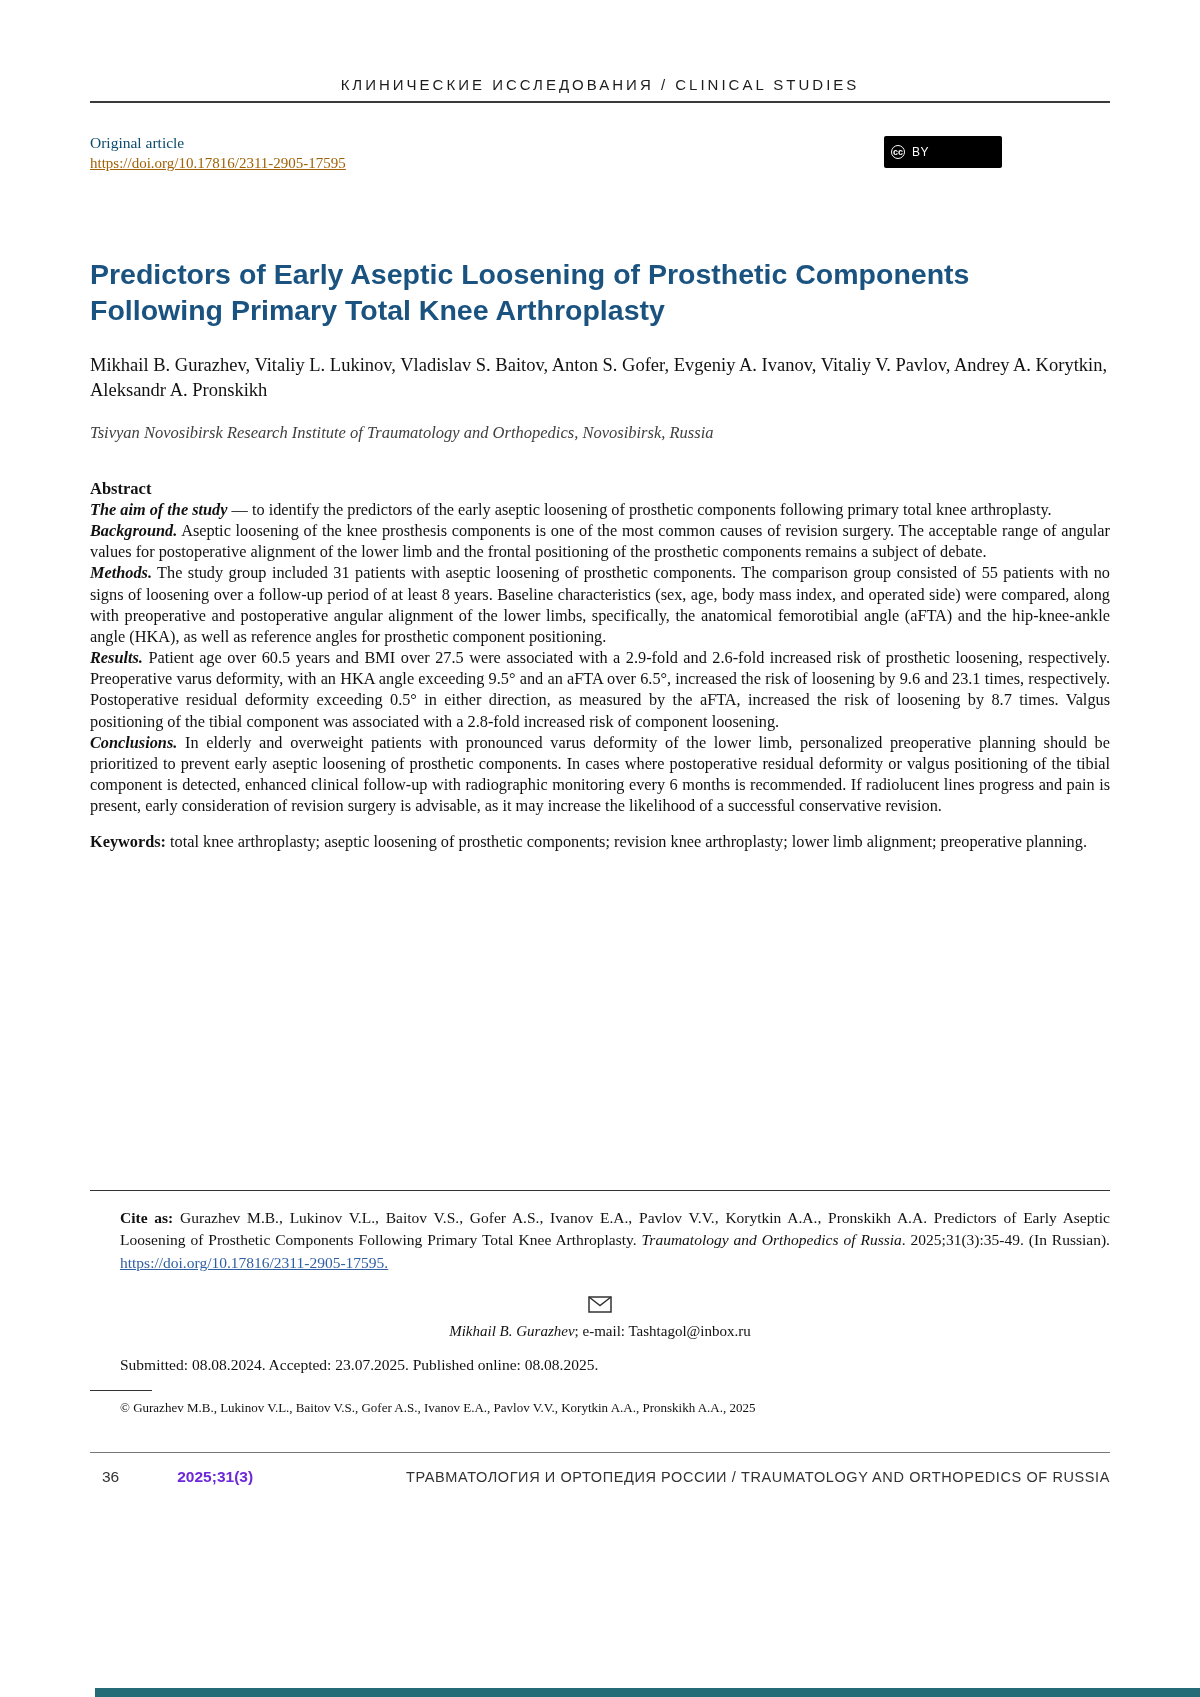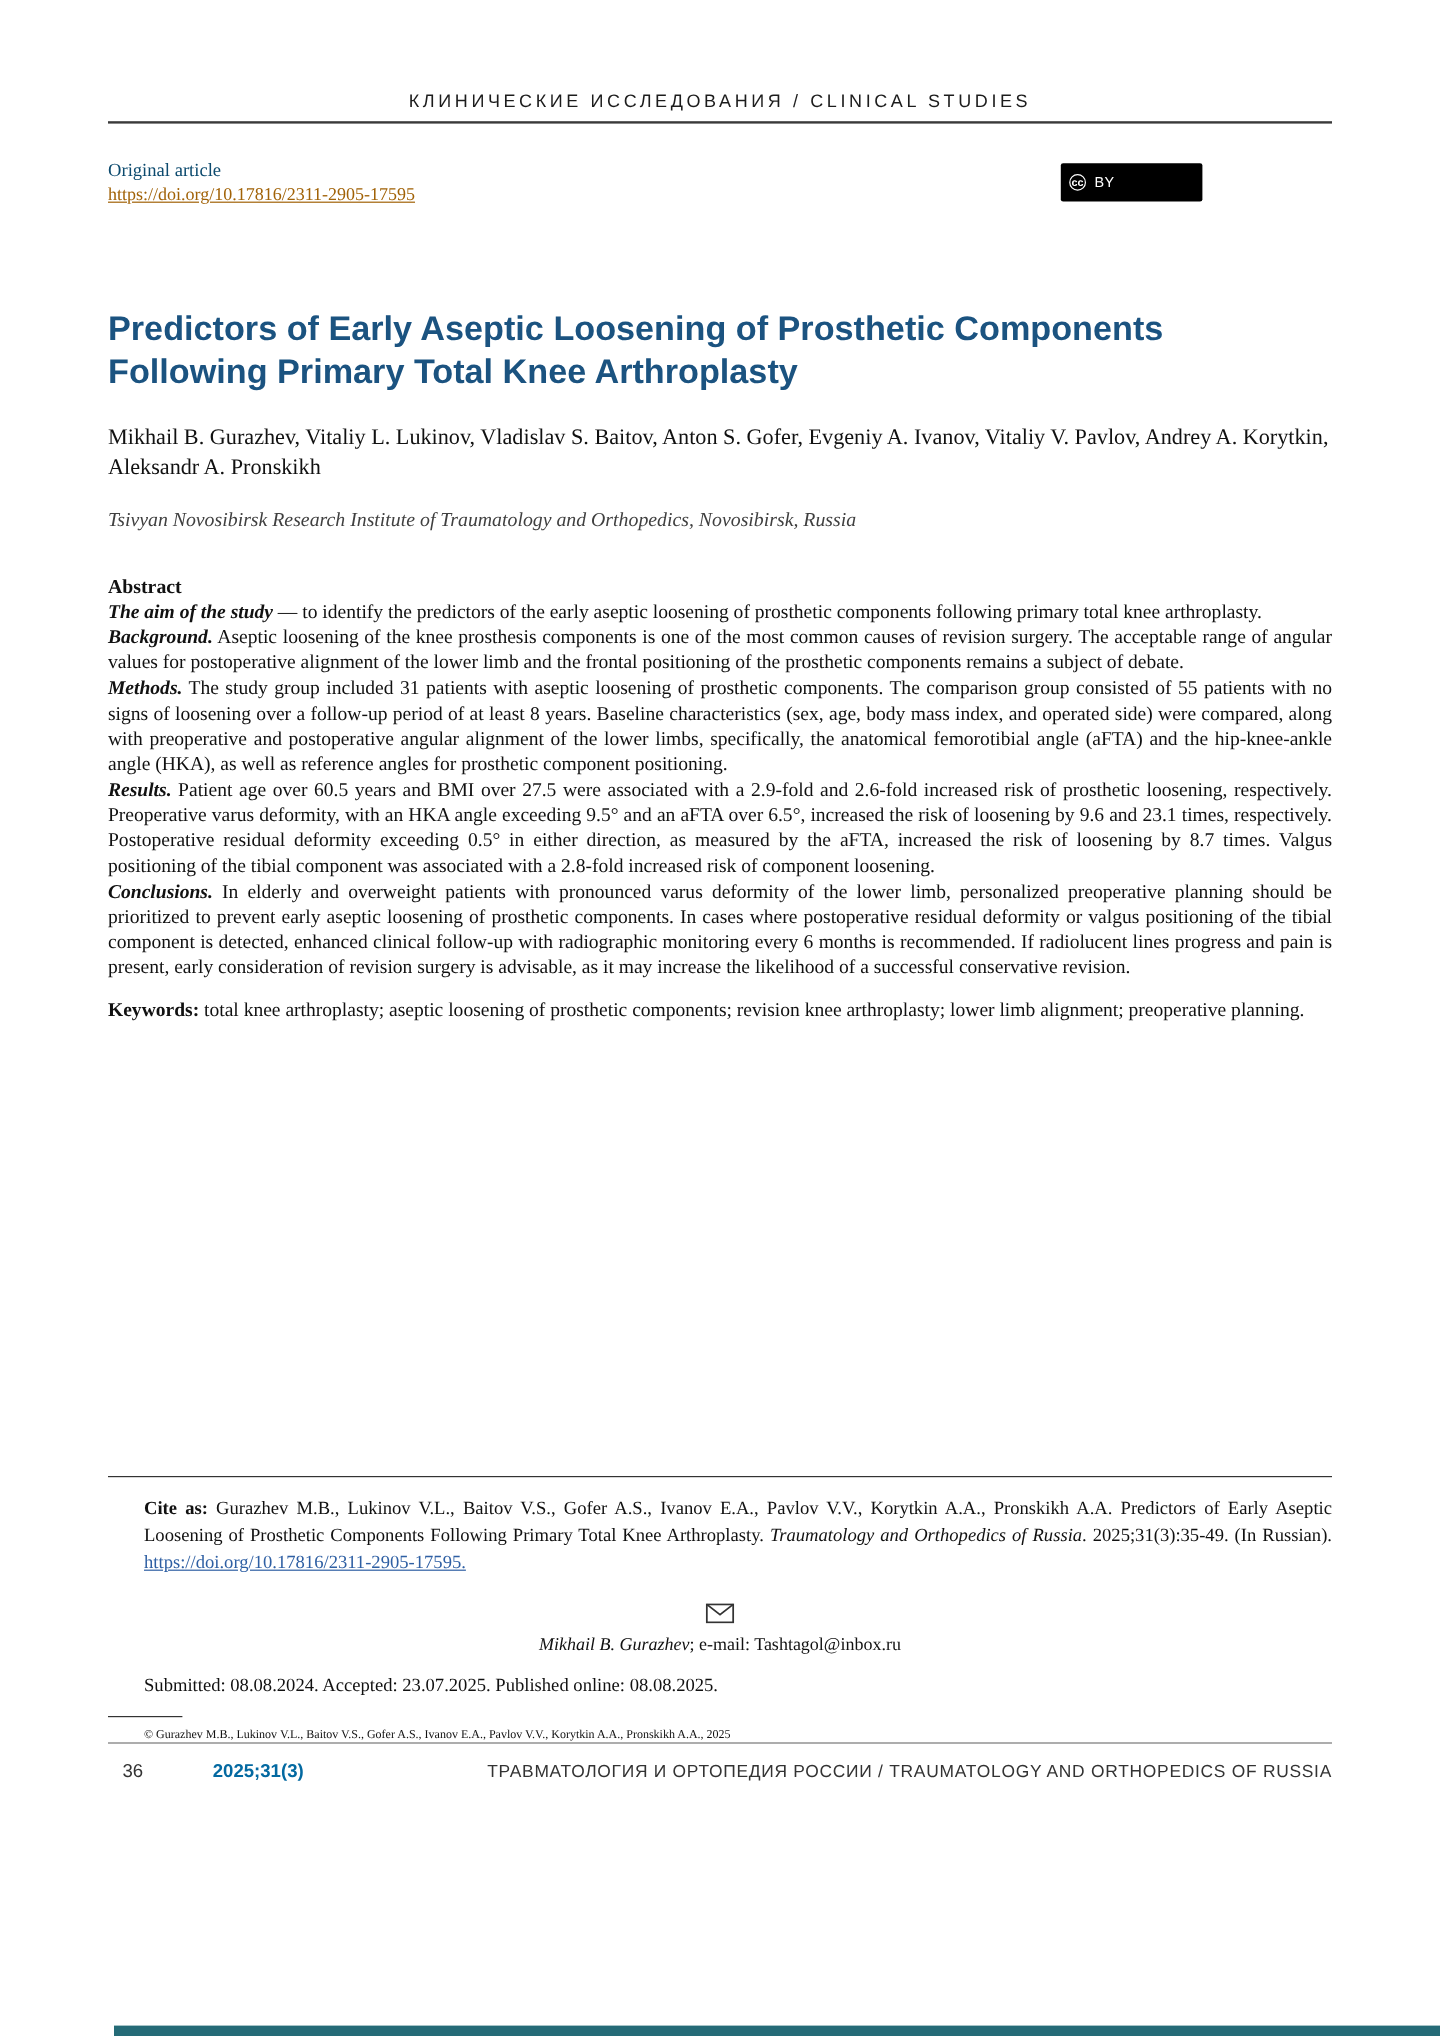--- a/index.html
+++ b/index.html
@@ -62,46 +62,46 @@
 
   .abstract-heading { margin-top: 36px; font-size: 16.5px; font-weight: bold; }
   .abstract p {
     margin: 0; font-size: 16.3px; line-height: 1.3; text-align: justify;
   }
   .lead { font-weight: bold; font-style: italic; }
   .keywords { margin-top: 15px !important; }
   .kw-label { font-weight: bold; }
 
   
-  .bottom-block { position: absolute; top: 1230px; left: 90px; right: 90px; }
+  .bottom-block { position: absolute; top: 1190px; left: 90px; right: 90px; }
   .cite-rule { border-top: 1.5px solid #333; }
   .cite-block {
     margin: 16px 0 0 30px;
     font-size: 15.5px; line-height: 1.45; text-align: justify;
   }
   .cite-label { font-weight: bold; }
   .cite-journal { font-style: italic; }
   .cite-link { color: #2e5fa3; text-decoration: underline; cursor: pointer; }
 
   .corr-row { margin-top: 22px; display: flex; align-items: center; gap: 10px; font-size: 15px; flex-direction: column; }
   .corr-name { font-style: italic; }
   .dates { margin-top: 16px; margin-left: 30px; font-size: 15.5px; }
   .short-rule { margin-top: 16px; width: 62px; border-top: 1.2px solid #333; }
-  .copyright { margin-top: 9px; margin-left: 30px; font-size: 10px; color: #111; }
+  .copyright { margin-top: 9px; margin-left: 30px; font-size: 13px; color: #111; }
 
   
   .footer-bar {
     position: absolute; top: 1452px; left: 90px; right: 90px;
     border-top: 1.2px solid #777;
     padding-top: 15px;
     display: flex; align-items: baseline;
     font-family: "Liberation Sans", sans-serif; color: #333;
   }
   .page-number { font-size: 15.5px; margin-left: 12px; }
-  .issue { font-size: 15.5px; font-weight: bold; margin-left: 58px; color: #0369a1; }
+  .issue { font-size: 15.5px; font-weight: bold; margin-left: 58px; color: #6d28d9; }
   .journal-name { margin-left: auto; font-size: 14.5px; letter-spacing: 0.6px; }
 
   .accent-bar {
     position: absolute; bottom: 0; left: 95px; right: 0; height: 9px;
     background: #256b77;
   }
 </style>
 </head>
 <body>
 

